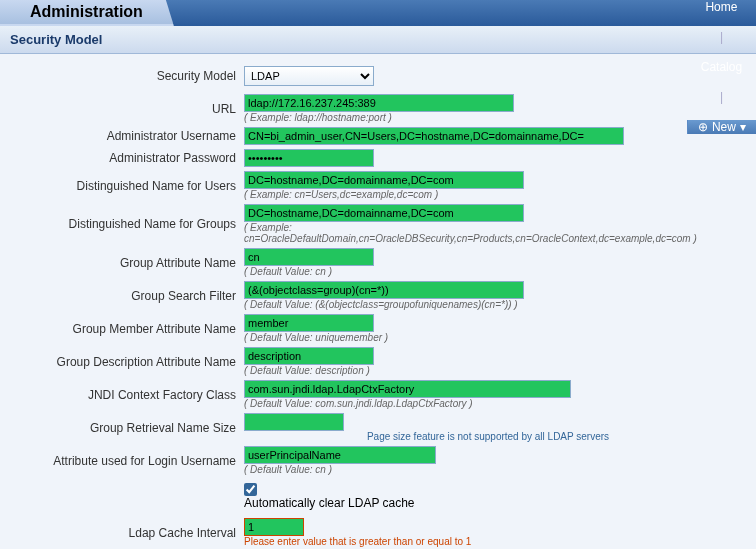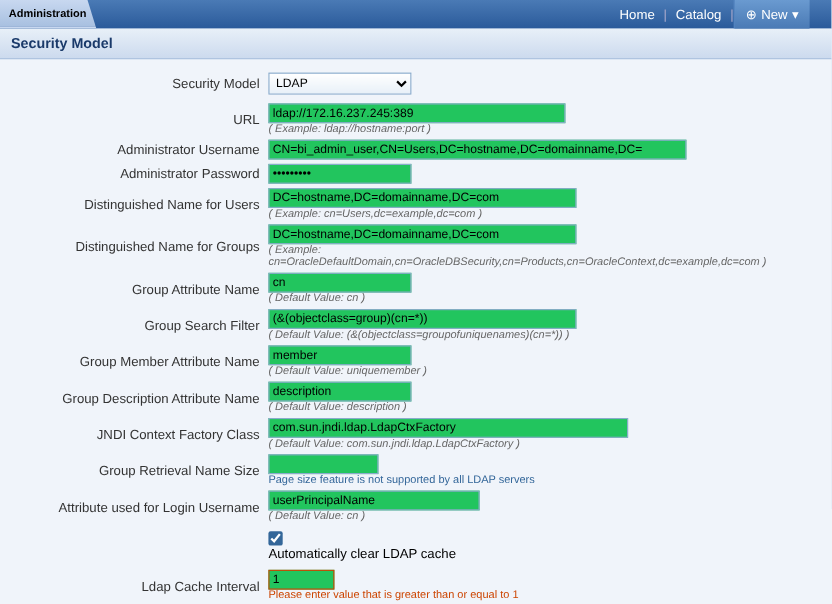--- a/index.html
+++ b/index.html
@@ -9,34 +9,35 @@
     .top-nav {
       background: linear-gradient(to bottom, #4a7ab5, #2a5a9a);
       display: flex;
       align-items: stretch;
       height: 26px;
     }
     .top-nav .admin-tab {
       background: linear-gradient(to bottom, #c8d8f0, #a8c0e0);
       color: #000;
       font-weight: bold;
-      font-size: 10px;
-      padding: 0 8px;
+      font-size: 16px;
+      padding: 0 30px;
       display: flex;
       align-items: center;
       border-right: 1px solid #7a9cc0;
       border-bottom: 2px solid #c8d8f0;
       clip-path: polygon(0 0, calc(100% - 8px) 0, 100% 100%, 0 100%);
     }
     .top-nav .spacer { flex: 1; }
     .top-nav .nav-links {
       display: flex;
       align-items: center;
-      gap: 0;
-      padding-right: 20px;
+      gap: 16px;
+      padding-right: 0;
+      flex-direction: column;
     }
     .top-nav .nav-link {
       color: #fff;
       font-size: 12px;
       padding: 0 8px;
       cursor: pointer;
       text-decoration: none;
       display: flex;
       align-items: center;
       height: 100%;
@@ -108,20 +109,21 @@
       color: #cc4400;
       font-size: 10px;
       display: block;
       margin-top: 0px;
     }
     .info-text {
       color: #336699;
       font-size: 10px;
       display: block;
       margin-top: 0px;
+      text-align: center;
     }
 
     input[type="text"], input[type="password"] {
       height: 18px;
       font-size: 11px;
       border: 1px solid #8aabcc;
       background: #22c55e;
       padding: 1px 3px;
       width: 280px;
     }

